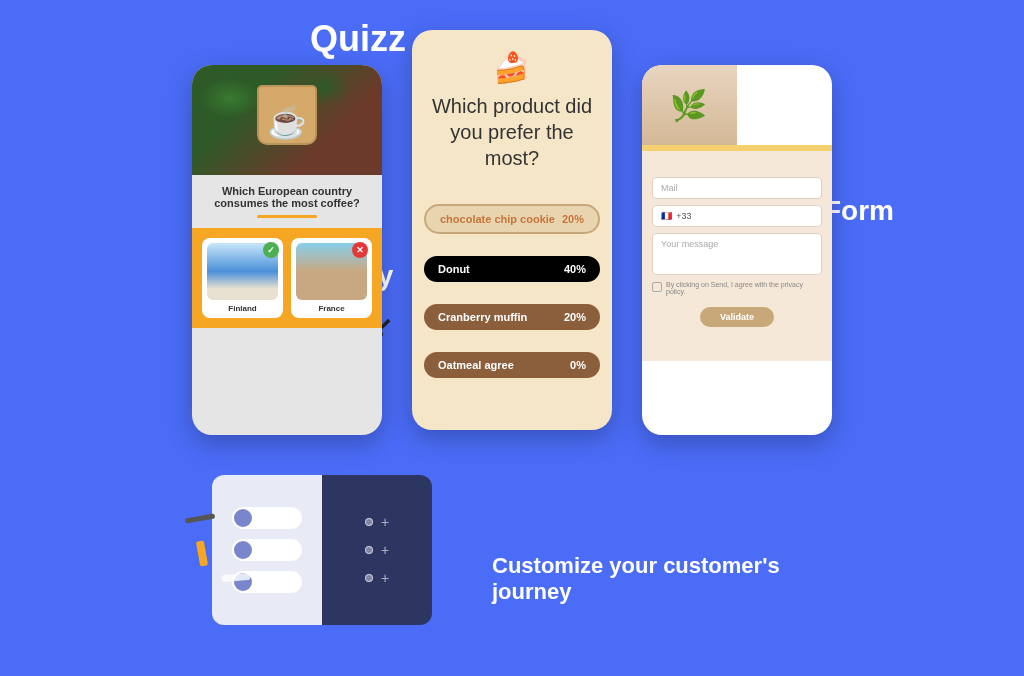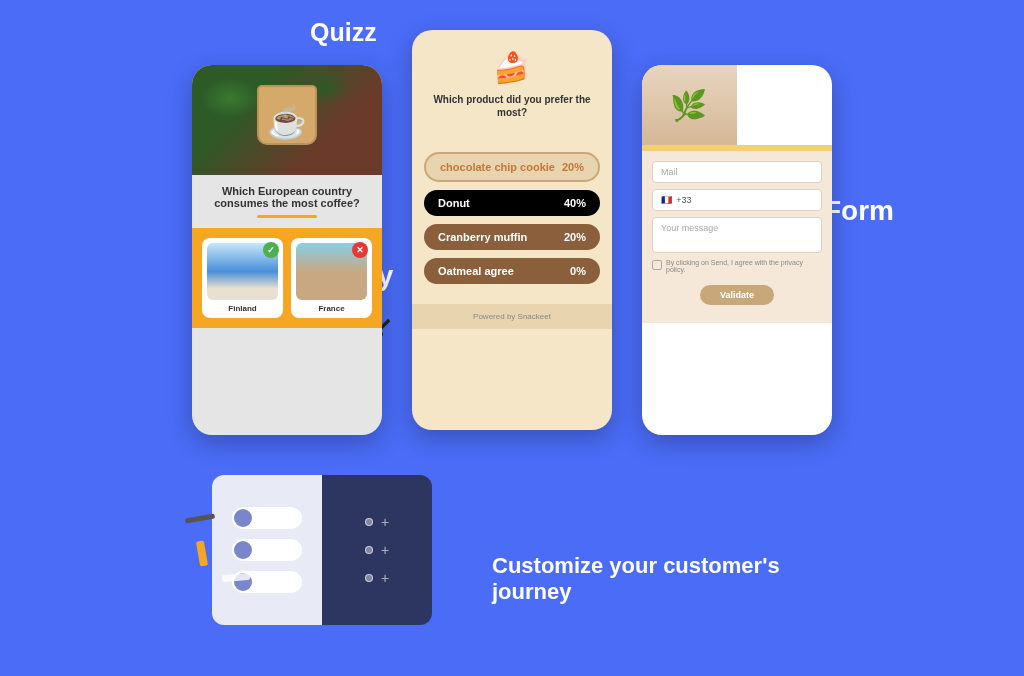--- a/index.html
+++ b/index.html
@@ -21,21 +21,21 @@
       gap: 30px;
       position: relative;
     }
 
     
     .label-quizz {
       position: absolute;
       top: 18px;
       left: 310px;
       color: white;
-      font-size: 25px;
+      font-size: 36px;
       font-weight: bold;
     }
     .label-survey {
       position: absolute;
       top: 260px;
       left: 300px;
       color: white;
       font-size: 28px;
       font-weight: bold;
     }
@@ -193,31 +193,31 @@
     }
     .phone-survey .survey-top {
       padding: 20px 15px 10px;
       text-align: center;
     }
     .survey-cake {
       font-size: 30px;
       margin-bottom: 8px;
     }
     .survey-question {
-      font-size: 10px;
-      font-weight: bold;
+      font-size: 20px;
+      font-weight: normal;
       color: #333;
       line-height: 1.3;
       margin-bottom: 15px;
     }
     .survey-options {
       padding: 8px 12px 10px;
       display: flex;
       flex-direction: column;
-      gap: 8px;
+      gap: 22px;
     }
     .survey-option {
       border-radius: 20px;
       padding: 7px 14px;
       display: flex;
       justify-content: space-between;
       align-items: center;
       font-size: 11px;
       font-weight: bold;
     }
@@ -286,21 +286,21 @@
     }
     .form-phone-icon {
       font-size: 22px;
       color: #222;
     }
     .form-yellow-line {
       height: 3px;
       background: #f5d06e;
     }
     .form-fields {
-      padding: 10px 10px;
+      padding: 26px 10px;
       display: flex;
       flex-direction: column;
       gap: 6px;
       background: #f5e8d8;
     }
     .form-field {
       background: white;
       border-radius: 4px;
       padding: 5px 8px;
       font-size: 9px;
@@ -318,21 +318,21 @@
       align-items: center;
       gap: 4px;
     }
     .form-field-msg {
       background: white;
       border-radius: 4px;
       padding: 5px 8px;
       font-size: 9px;
       color: #aaa;
       border: 1px solid #e0d0c0;
-      height: 36px;
+      height: 42px;
     }
     .form-checkbox-row {
       display: flex;
       align-items: flex-start;
       gap: 4px;
       font-size: 7px;
       color: #888;
     }
     .form-checkbox {
       width: 10px;
@@ -539,23 +539,20 @@
       </div>
       <div class="survey-option survey-opt-cranberry">
         <span>Cranberry muffin</span>
         <span>20%</span>
       </div>
       <div class="survey-option survey-opt-oat">
         <span>Oatmeal agree</span>
         <span>0%</span>
       </div>
     </div>
-    <div class="survey-footer">
-      <span>Powered by Snackeet</span>
-    </div>
   </div>
 
   <div class="phone phone-form">
     <div class="form-top-grid">
       <div class="form-plant">🌿</div>
     </div>
     <div class="form-yellow-line"></div>
     <div class="form-fields">
       <div class="form-field">Mail</div>
       <div class="form-field-phone">

